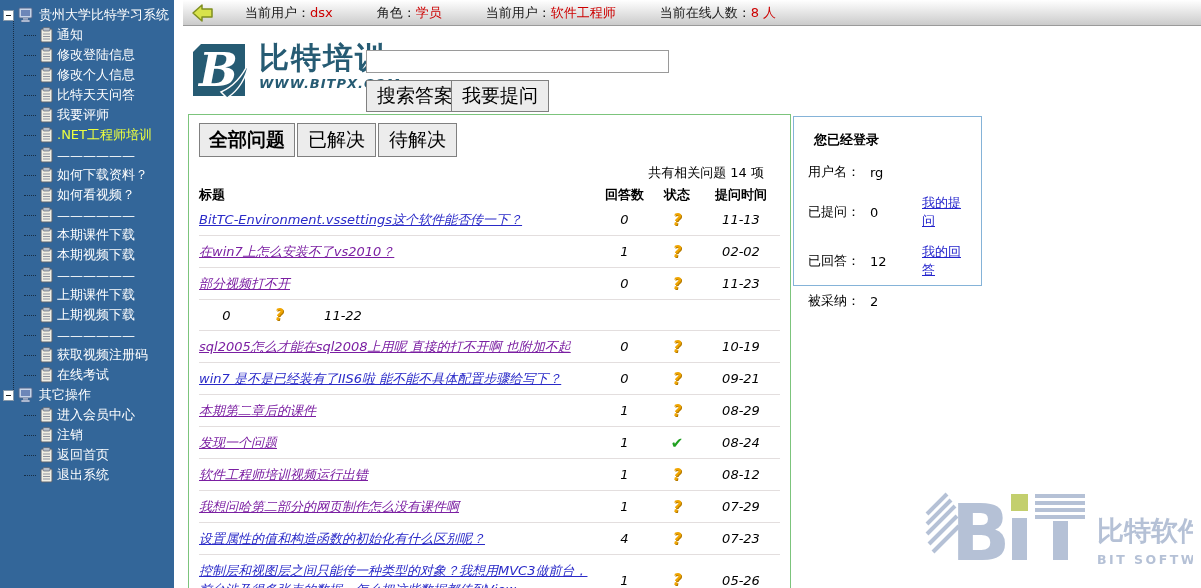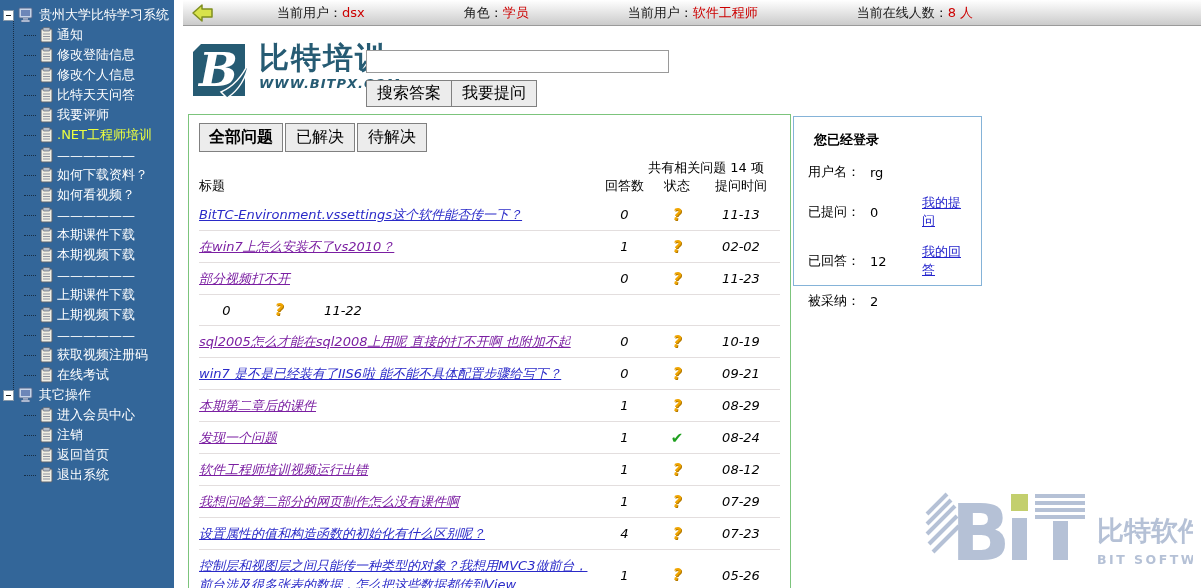--- a/index.html
+++ b/index.html
@@ -22,46 +22,46 @@
   .t-item .stub{width:12px;border-top:1px dotted rgba(0,0,0,.55);height:0;flex:none;}
   .minusbox{width:11px;height:11px;background:#fff;border:1px solid #8899AA;flex:none;position:relative;}
   .minusbox::after{content:"";position:absolute;left:2px;top:4px;width:5px;height:1px;background:#222;}
   .t-label{color:#fff;font-size:13px;cursor:pointer;}
   .t-label.selected{color:var(--sel);}
   .icon-svg{flex:none;display:block;}
 
   
   .topbar{position:absolute;left:183px;top:0;width:1018px;height:26px;
     background:linear-gradient(#ffffff,#cbcbcb);border-bottom:1px solid #9a9a9a;
-    display:flex;align-items:center;gap:32px;}
+    display:flex;align-items:center;}
   .back-arrow{margin-left:8px;flex:none;cursor:pointer;}
-  .tb-item{margin-left:67px;white-space:nowrap;}
+  .tb-item{margin-left:44px;white-space:nowrap;}
   .tb-item:first-of-type{margin-left:30px;}
   .tb-label{color:#1a1a1a;}
   .tb-value{color:var(--red);}
 
   
   .main{position:absolute;left:183px;top:26px;width:1018px;height:562px;background:#fff;}
 
   .logo-row{position:absolute;left:8px;top:14px;display:flex;align-items:flex-start;}
   .logo-text{margin-left:6px;color:var(--teal);}
   .logo-cn{font-size:30px;font-weight:bold;letter-spacing:2px;line-height:36px;}
   .logo-url{font-size:13px;font-weight:bold;font-style:italic;letter-spacing:1px;}
 
   .search-input{position:absolute;left:183px;top:24px;width:303px;height:23px;border:1px solid #9a9a9a;padding:0 4px;font-size:13px;}
-  .btn{background:#ECECEC;border:1px solid #808080;font-size:16px;padding:2px 10px;cursor:pointer;color:#000;
+  .btn{background:#ECECEC;border:1px solid #808080;font-size:19px;padding:2px 10px;cursor:pointer;color:#000;
        font-family:"DejaVu Sans","Liberation Sans",sans-serif;}
   .search-btn{position:absolute;left:183px;top:54px;}
   .ask-btn{position:absolute;left:256px;top:54px;margin-left:12px;}
 
   .q-panel{position:absolute;left:5px;top:88px;width:603px;height:520px;border:1px solid var(--panel-green);padding:8px 10px 0 10px;background:#fff;}
   .tabs{display:flex;gap:2px;}
   .tab.active{font-weight:bold;padding:3px 9px;}
   .total-line{text-align:right;padding-right:16px;margin-top:7px;color:#000;}
-  .q-head{display:flex;align-items:flex-start;height:22px;color:#000;}
+  .q-head{display:flex;align-items:flex-end;height:22px;color:#000;font-weight:bold;}
   .q-row{display:flex;align-items:center;padding:6px 0;border-bottom:1px solid #E3DEDE;font-style:italic;}
   .q-row:last-child{border-bottom:none;}
   .c-title{flex:1;padding-right:8px;}
   .c-count{width:55px;text-align:center;flex:none;}
   .c-status{width:50px;text-align:center;flex:none;}
   .c-date{width:78px;text-align:center;flex:none;}
   a.q-title{text-decoration:underline;cursor:pointer;line-height:19px;}
   a.q-title.fresh{color:var(--link-new);}
   a.q-title.visited{color:var(--link-visited);}
   .st-q{color:#F0A500;font-weight:bold;font-size:15px;text-shadow:1px 1px 0 #b87c00;}

